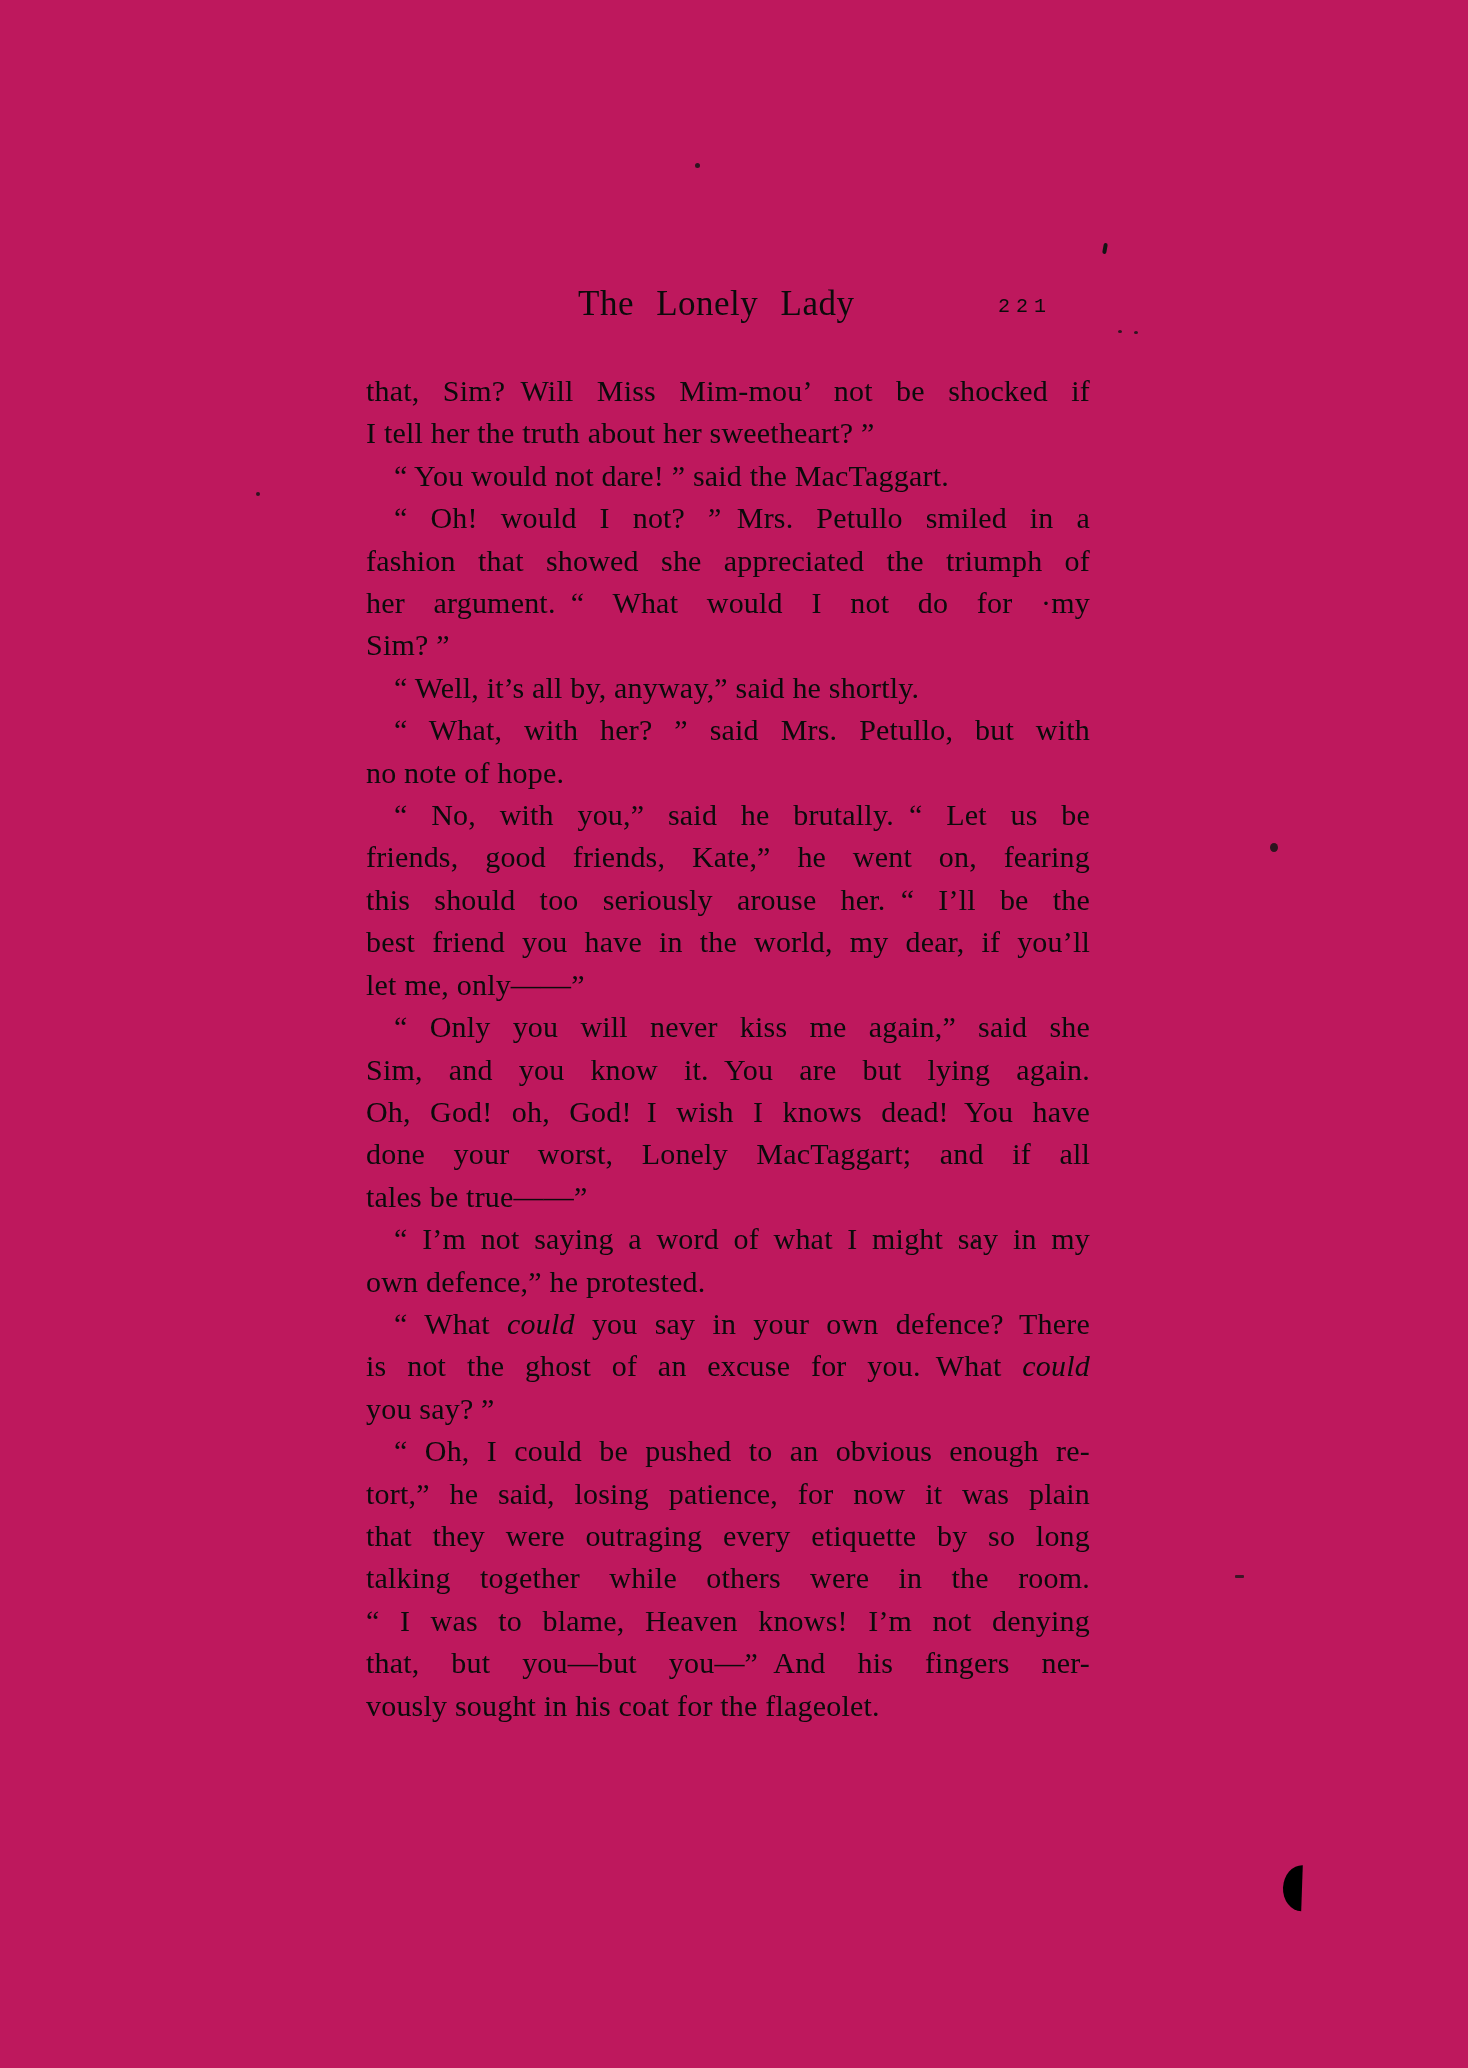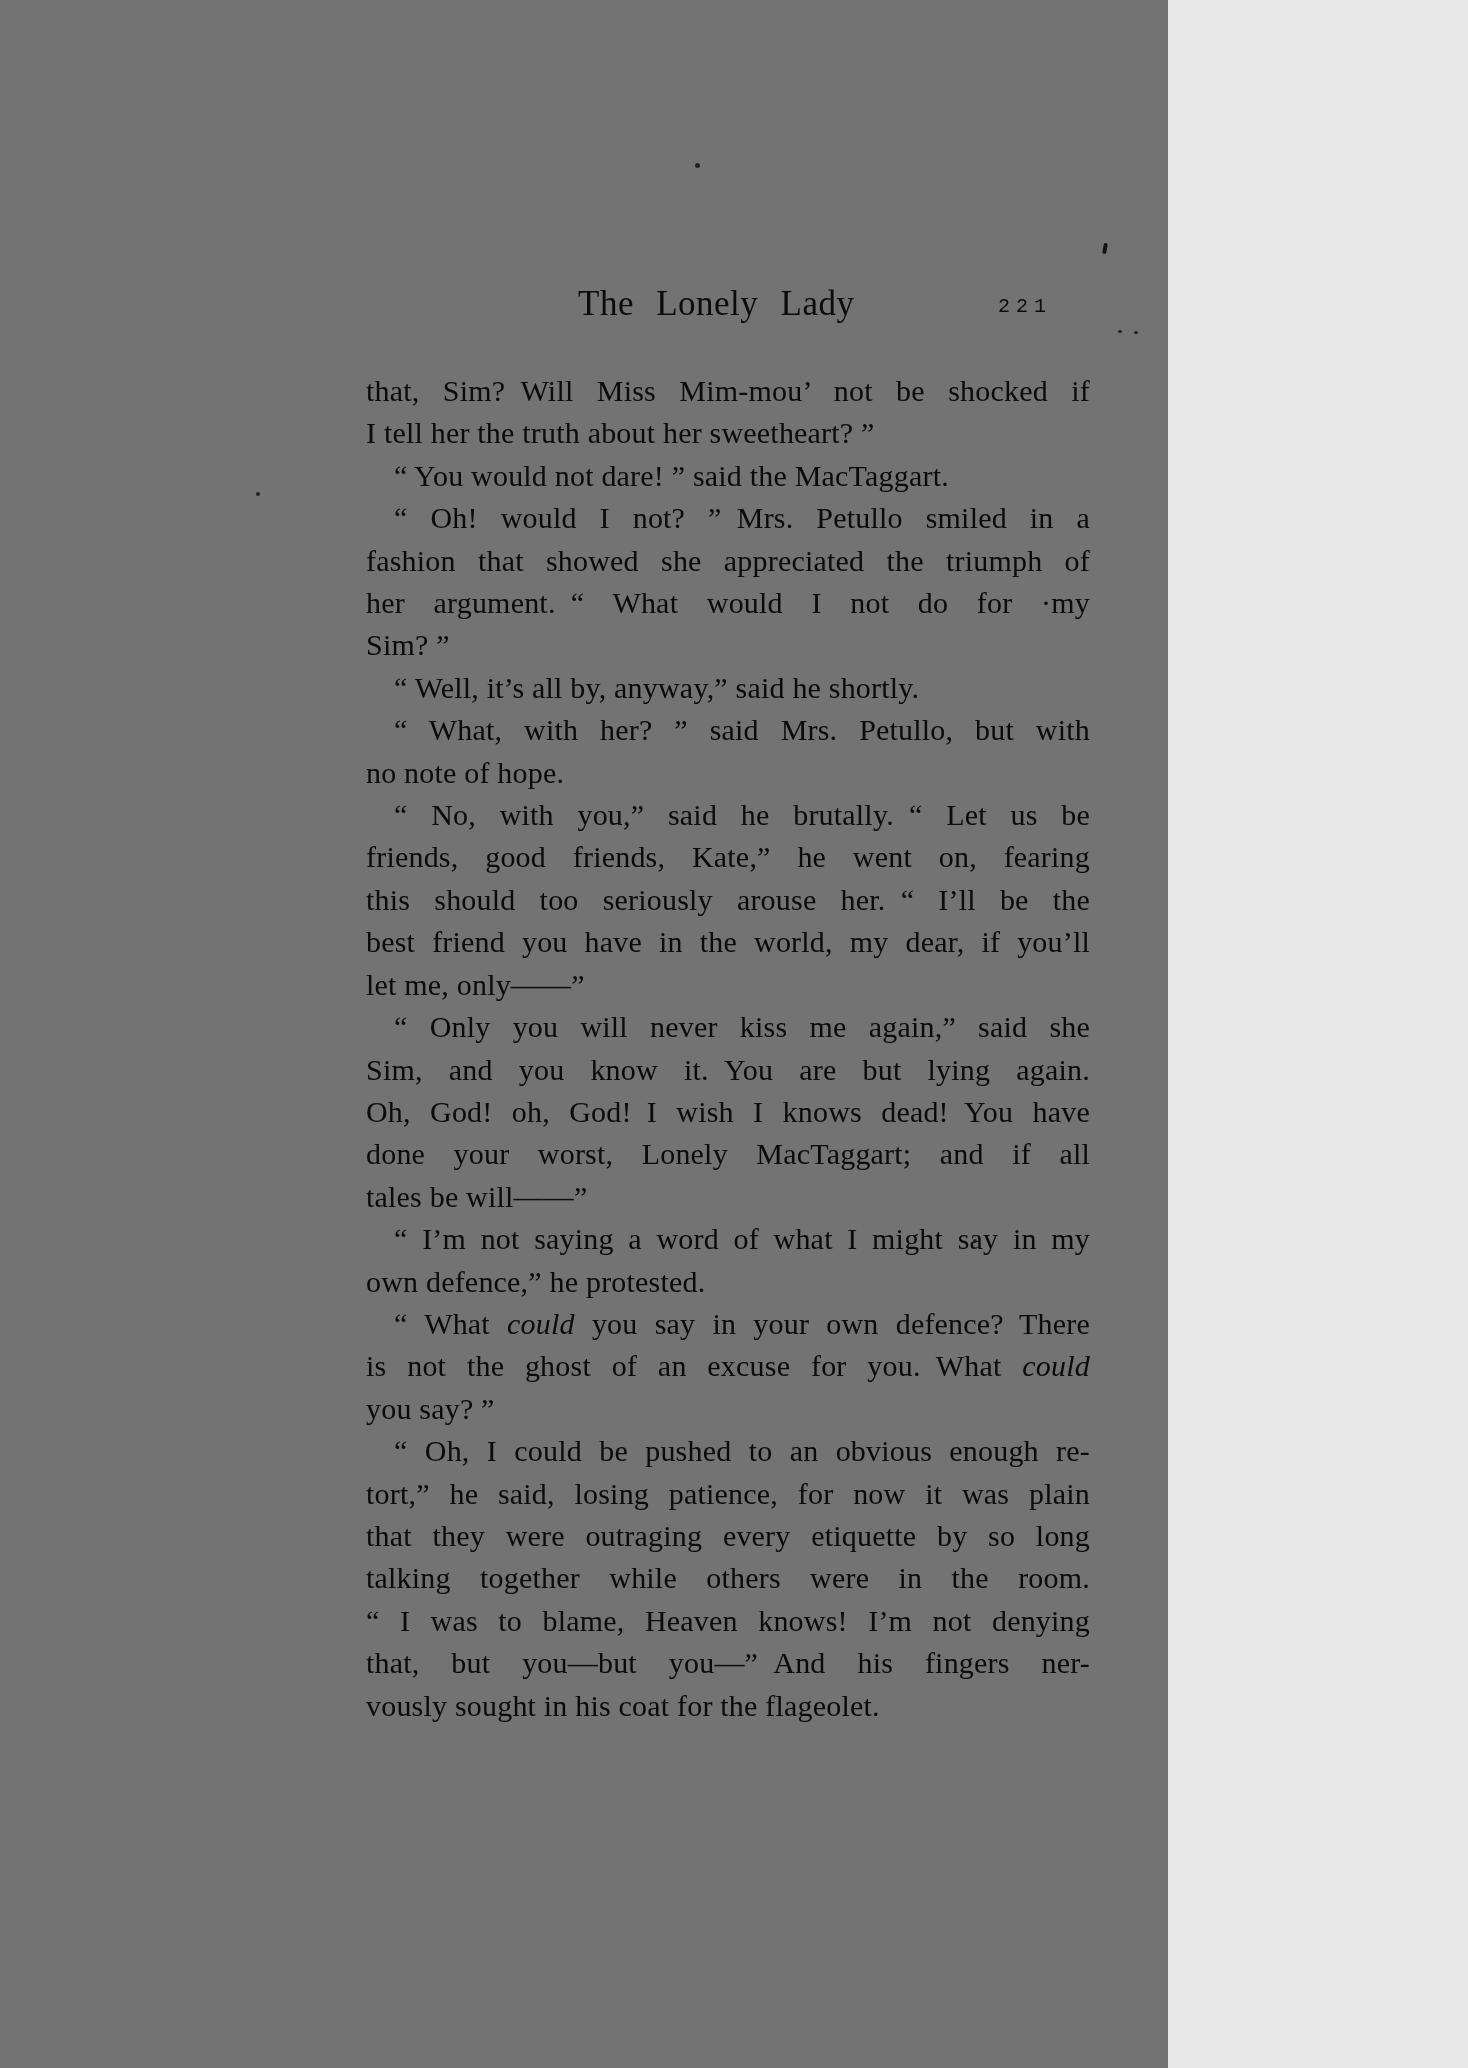--- a/index.html
+++ b/index.html
@@ -1,20 +1,20 @@
 <!DOCTYPE html>
 <html><head>
 <meta charset="utf-8">
 <style>
   html, body { margin: 0; padding: 0; background: #e8e8e8; }
   .page {
     position: relative;
-    width: 1168px;
+    width: 1468px;
     height: 2068px;
-    background: #737373;
+    background: #be185d;
     color: #0b0b0b;
     font-family: "Liberation Serif", serif;
     overflow: hidden;
   }
   .running-head {
     position: absolute;
     top: 284px;
     left: 578px;
     font-size: 35px;
     line-height: 40px;
@@ -93,21 +93,21 @@
         <div class="line"><span>friends, good friends, Kate,” he went on, fearing</span></div>
         <div class="line"><span>this should too seriously arouse her. “ I’ll be the</span></div>
         <div class="line"><span>best friend you have in the world, my dear, if you’ll</span></div>
         <div class="line last"><span>let me, only——”</span></div>
       </div>
       <div class="paragraph">
         <div class="line indent"><span>“ Only you will never kiss me again,” said she</span></div>
         <div class="line"><span>Sim, and you know it. You are but lying again.</span></div>
         <div class="line"><span>Oh, God! oh, God! I wish I knows dead! You have</span></div>
         <div class="line"><span>done your worst, Lonely MacTaggart; and if all</span></div>
-        <div class="line last"><span>tales be will——”</span></div>
+        <div class="line last"><span>tales be true——”</span></div>
       </div>
       <div class="paragraph">
         <div class="line indent"><span>“ I’m not saying a word of what I might say in my</span></div>
         <div class="line last"><span>own defence,” he protested.</span></div>
       </div>
       <div class="paragraph">
         <div class="line indent"><span>“ What </span><em>could</em><span> you say in your own defence? There</span></div>
         <div class="line"><span>is not the ghost of an excuse for you. What </span><em>could</em></div>
         <div class="line last"><span>you say? ”</span></div>
       </div>

